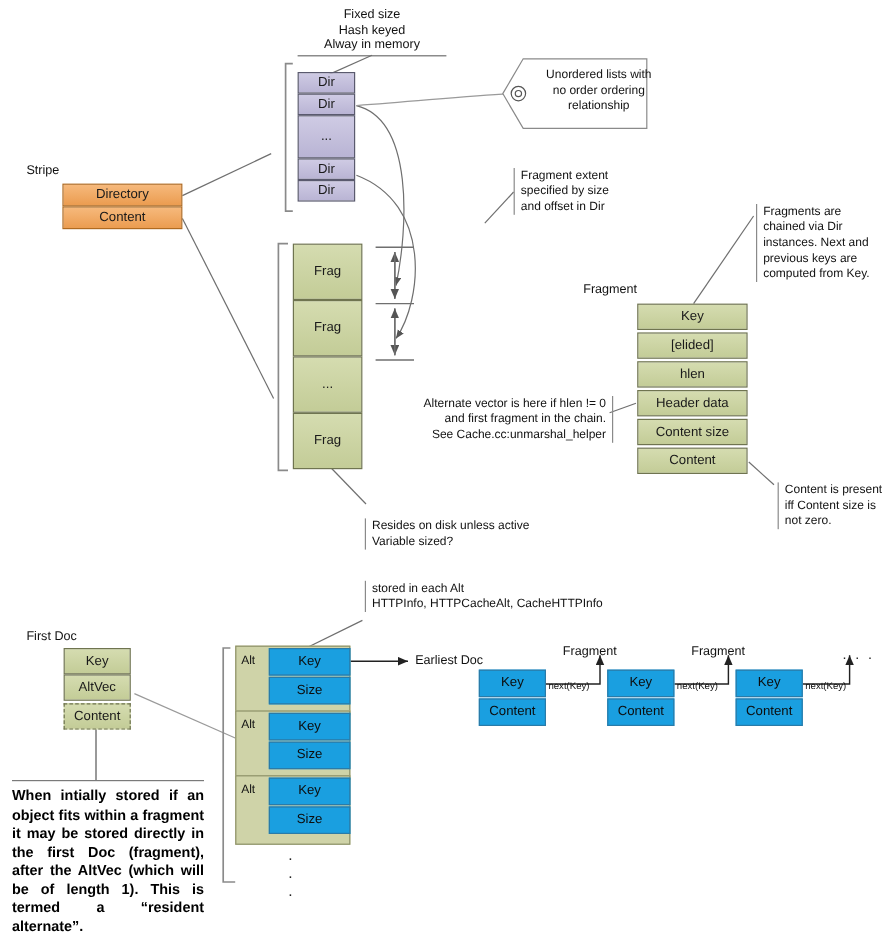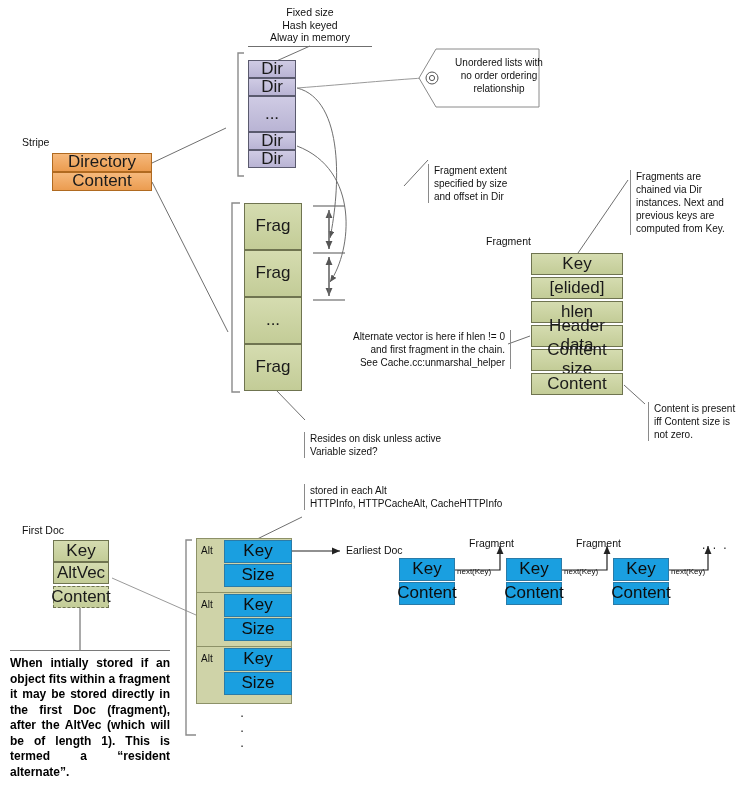--- a/index.html
+++ b/index.html
@@ -6,21 +6,21 @@
   body{width:738px;height:786px;position:relative;
        font-family:"Liberation Sans","DejaVu Sans",sans-serif;
        color:#111111;overflow:hidden;}
   .stage{position:absolute;left:0;top:0;width:738px;height:628px;}
   svg.lines{position:absolute;left:0;top:0;width:738px;height:786px;
             pointer-events:none;}
 
   
   .box{position:absolute;box-sizing:border-box;display:flex;
        align-items:center;justify-content:center;text-align:center;
-       font-size:17px;line-height:1.1;}
+       font-size:11px;line-height:1.1;}
   .dir{background:linear-gradient(to bottom,#cfcbe4,#b9b4d4);
        border:1px solid #5a5a6e;color:#1a1a1a;}
   .stripe{background:linear-gradient(to bottom,#f6b97c,#eb9c50);
           border:1px solid #b06a20;color:#1a1a1a;}
   .frag{background:linear-gradient(to bottom,#d5dcb0,#c3cc97);
         border:1px solid #6f7450;color:#1a1a1a;}
   .fragcell{background:linear-gradient(to bottom,#d5dcb0,#c3cc97);
             border:1px solid #6f7450;color:#1a1a1a;}
   .blue{background:#1a9fe0;border:1px solid #2a7ba8;color:#0d0d0d;}
   .altbg{background:#cfd3a8;border:1px solid #8d9168;}
@@ -164,21 +164,21 @@
   <div class="box frag" style="left:244px;top:250px;width:58px;height:47px;">
     <span>Frag</span>
   </div>
   <div class="box frag" style="left:244px;top:297px;width:58px;height:47px;">
     <span>...</span>
   </div>
   <div class="box frag" style="left:244px;top:344px;width:58px;height:47px;">
     <span>Frag</span>
   </div>
 
-  <div class="note barleft" style="left:428px;top:140px;width:100px;margin-top:24px;">
+  <div class="note barleft" style="left:428px;top:140px;width:100px;">
     <div>Fragment extent</div>
     <div>specified by size</div>
     <div>and offset in Dir</div>
   </div>
 
   <div class="note barleft" style="left:630px;top:170px;width:105px;">
     <div>Fragments are</div>
     <div>chained via Dir</div>
     <div>instances. Next and</div>
     <div>previous keys are</div>

